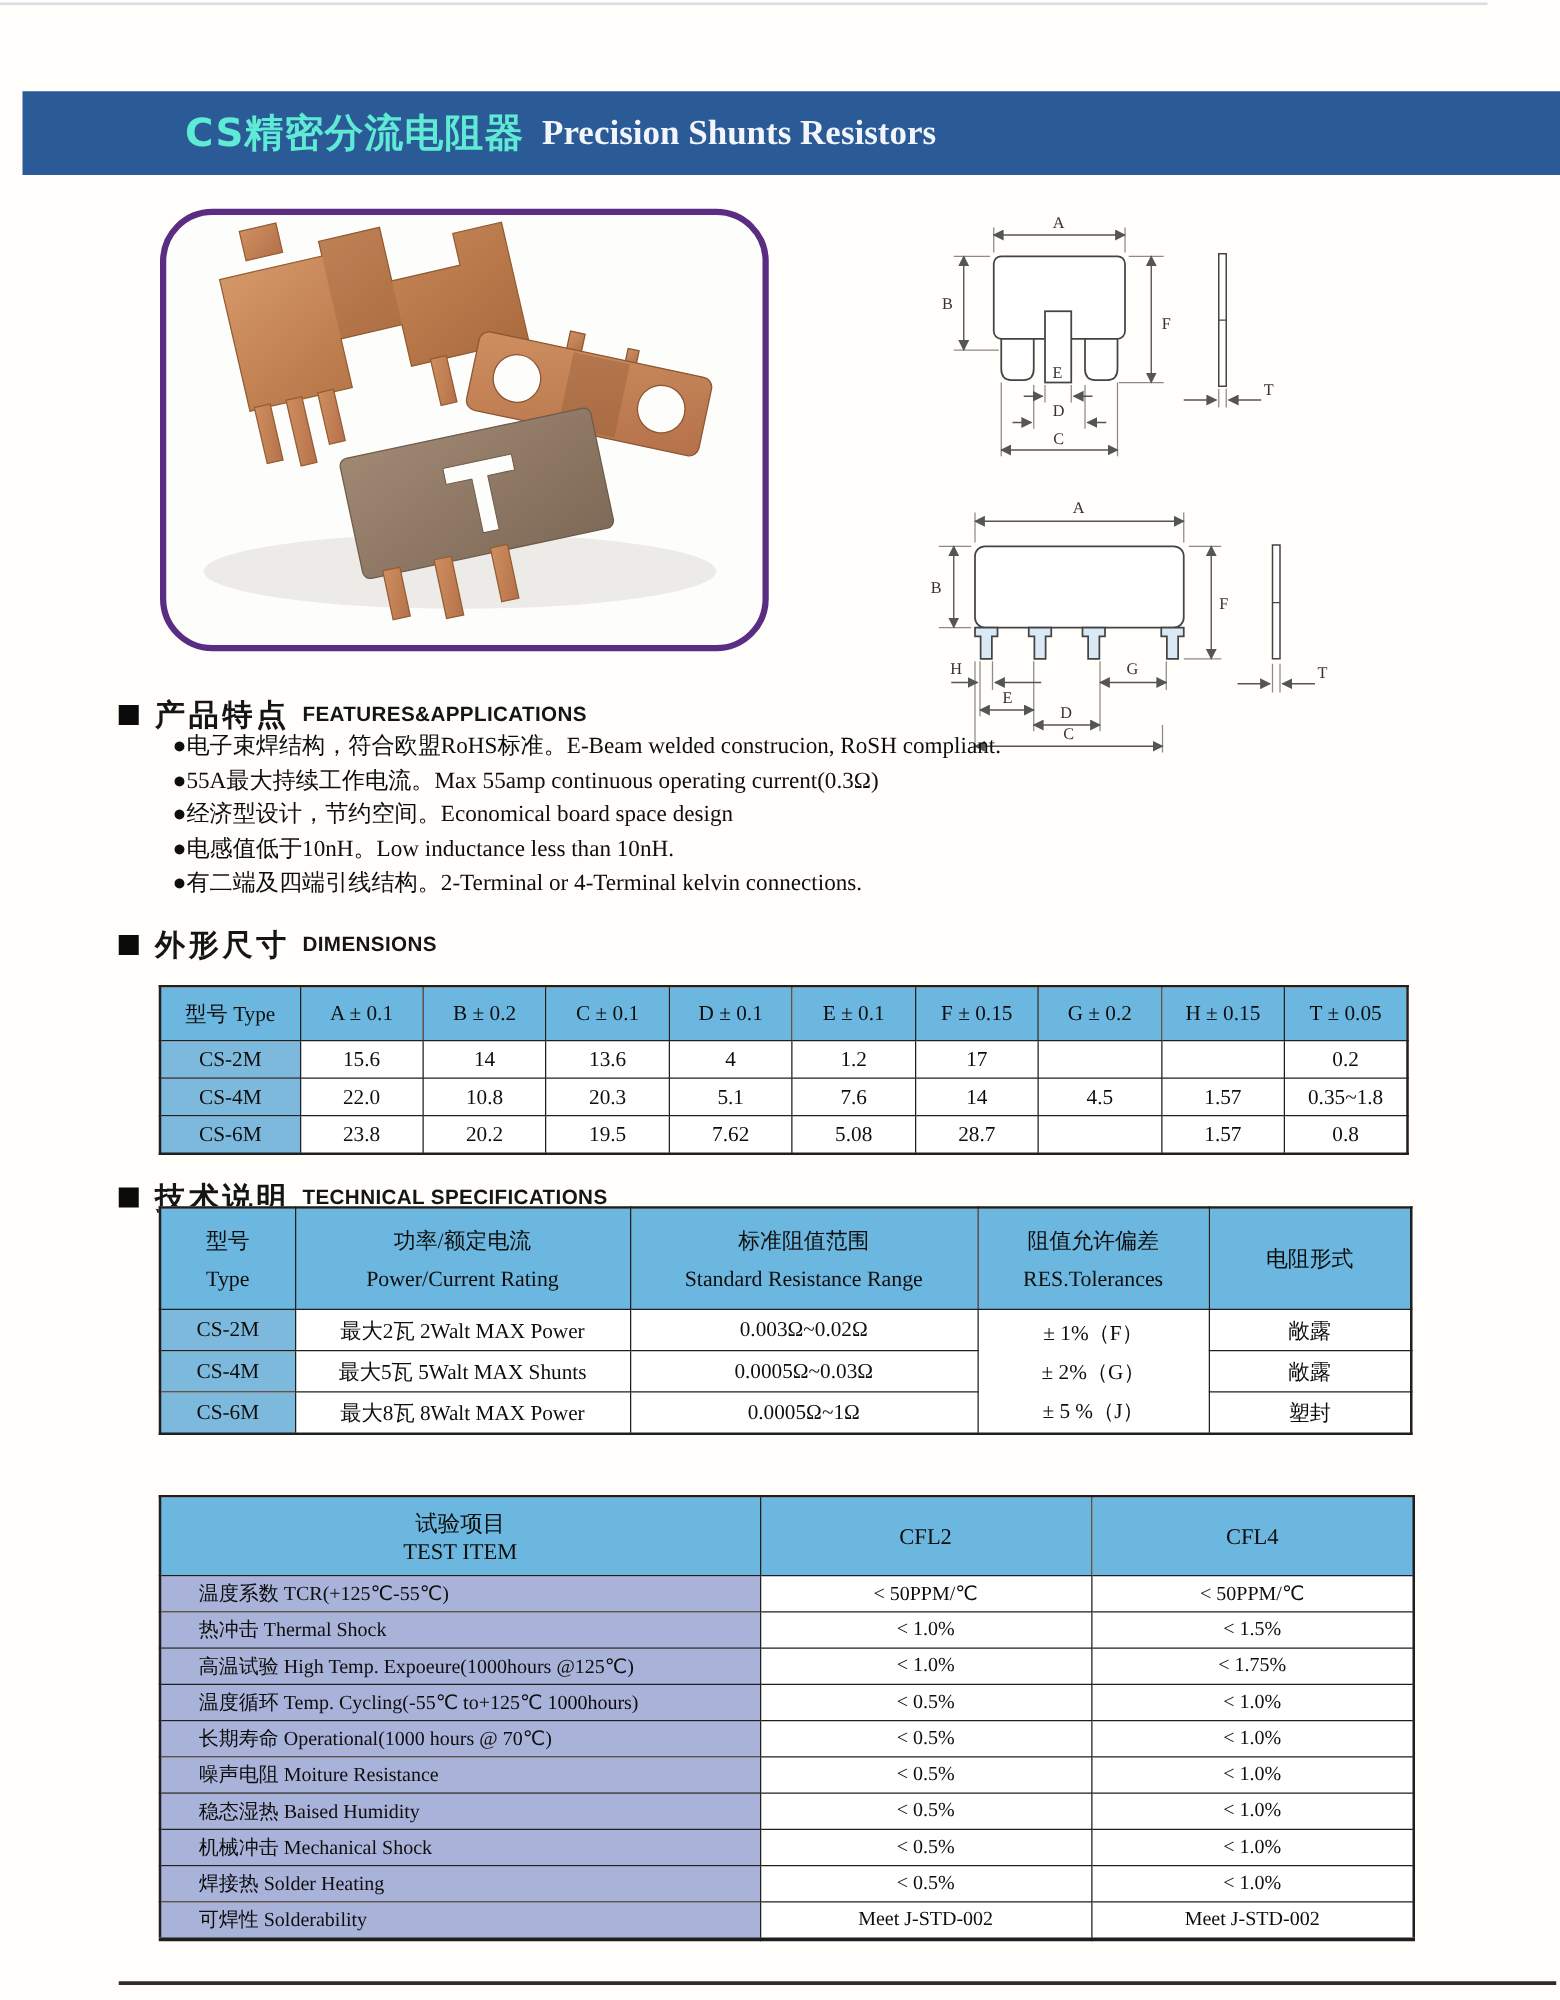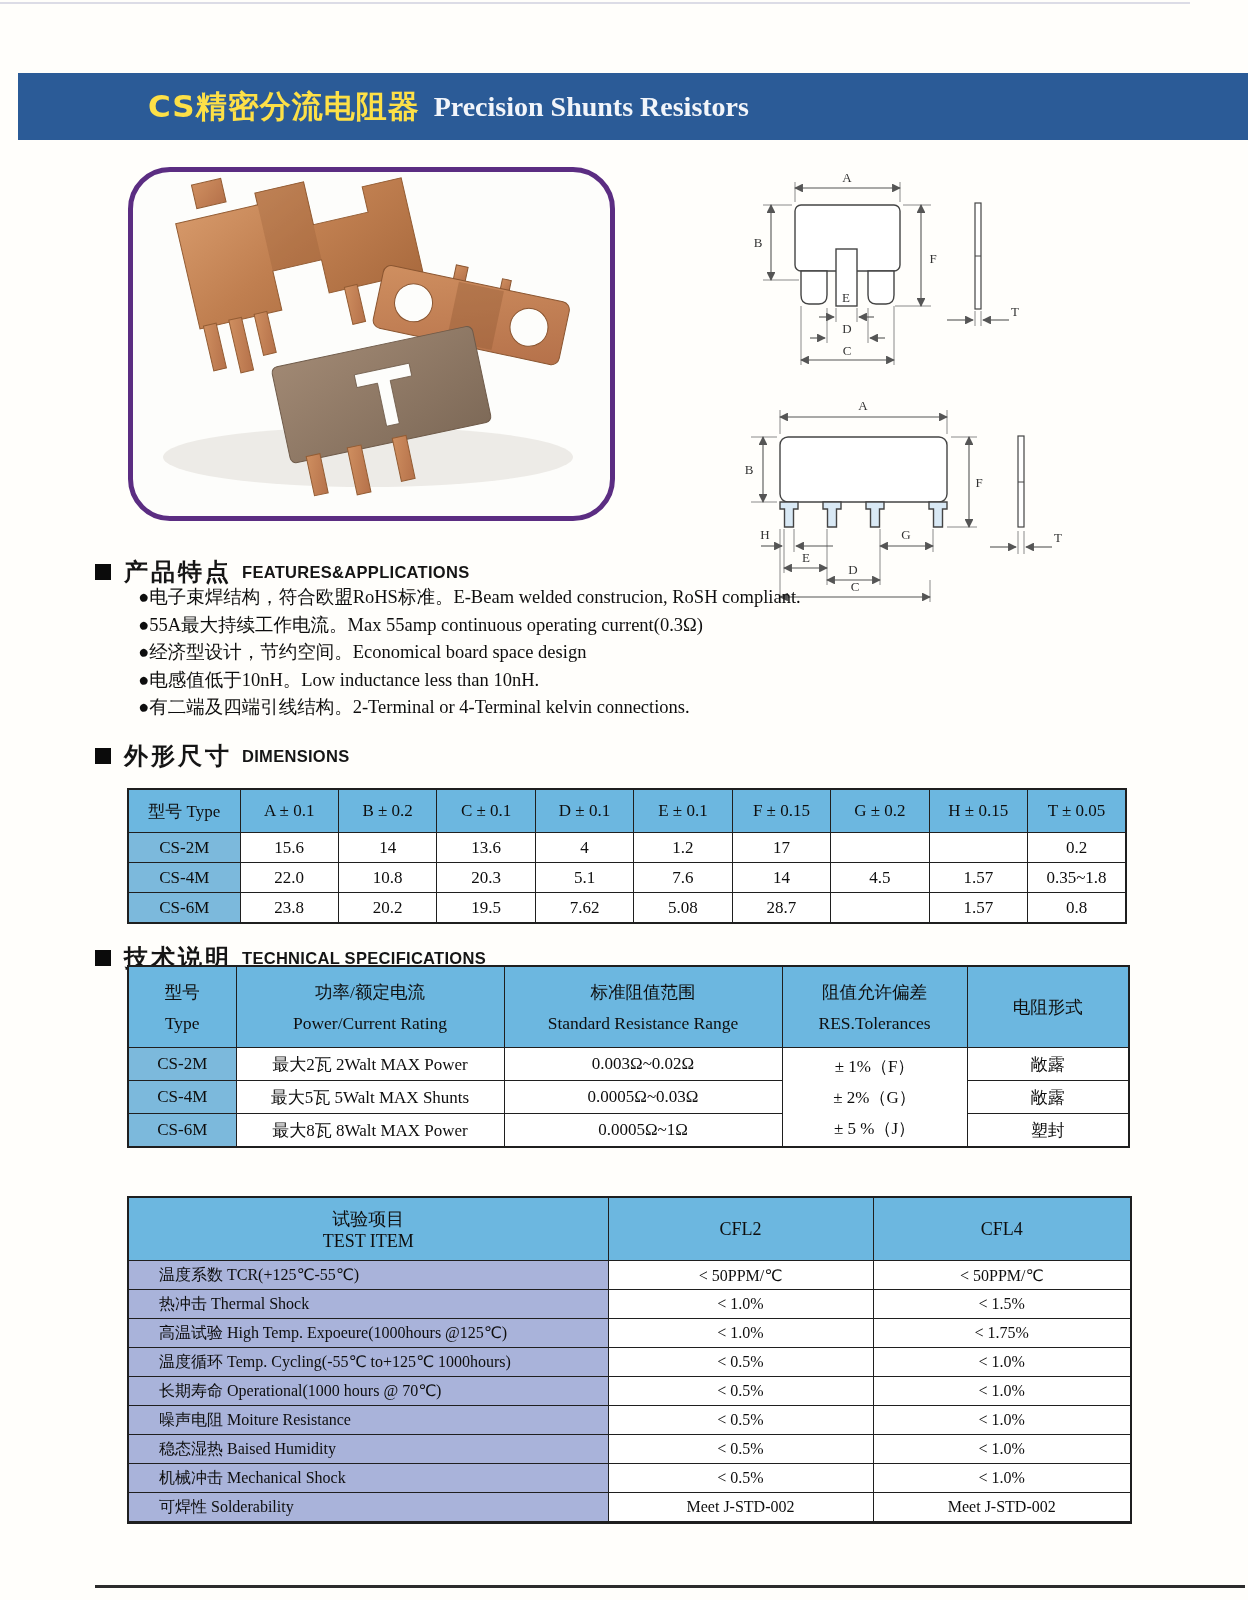--- a/index.html
+++ b/index.html
@@ -1,21 +1,21 @@
 <!DOCTYPE html>
 <html><head>
 <meta charset="utf-8">
 <style>
   html,body{margin:0;padding:0;}
   .page{position:relative;width:1248px;height:1600px;background:#fffefb;overflow:hidden;
         font-family:"Liberation Sans","DejaVu Sans",sans-serif;color:#151515;}
   .hairline{position:absolute;top:2px;left:0;width:1190px;height:2px;background:#dcdce6;}
   
   .header-bar{position:absolute;left:18px;top:73px;right:0;height:67px;background:#2b5b97;display:flex;align-items:center;}
-  .title-cn{margin-left:130px;font-size:31px;font-weight:bold;color:#fde047;letter-spacing:1px;font-family:"DejaVu Sans",sans-serif;}
+  .title-cn{margin-left:130px;font-size:31px;font-weight:bold;color:#5eead4;letter-spacing:1px;font-family:"DejaVu Sans",sans-serif;}
   .title-en{margin-left:14px;font-size:28px;font-weight:bold;color:#f2f5fa;font-family:"Liberation Serif",serif;}
   
   .photo{position:absolute;left:128px;top:167px;width:477px;height:344px;border:5px solid #5b2d82;border-radius:42px;background:#fdfdfb;overflow:hidden;}
   .photo svg{display:block;width:100%;height:100%;}
   
   .diag{position:absolute;}
   .diag-top{left:735px;top:168px;width:480px;height:215px;}
   .diag-bot{left:725px;top:391px;width:510px;height:214px;}
   .diag svg{display:block;width:100%;height:100%;}
   .dim-label{font-family:"Liberation Serif",serif;font-size:13px;fill:#333;}
@@ -416,20 +416,25 @@
           <td class="item-cell">稳态湿热 Baised Humidity</td>
           <td>&lt; 0.5%</td>
           <td>&lt; 1.0%</td>
         </tr>
         <tr>
           <td class="item-cell">机械冲击 Mechanical Shock</td>
           <td>&lt; 0.5%</td>
           <td>&lt; 1.0%</td>
         </tr>
         <tr>
+          <td class="item-cell">焊接热 Solder Heating</td>
+          <td>&lt; 0.5%</td>
+          <td>&lt; 1.0%</td>
+        </tr>
+        <tr>
           <td class="item-cell">可焊性 Solderability</td>
           <td>Meet J-STD-002</td>
           <td>Meet J-STD-002</td>
         </tr>
       </tbody>
   </table>
 
   <div class="bottom-rule"></div>
 </div>
 

